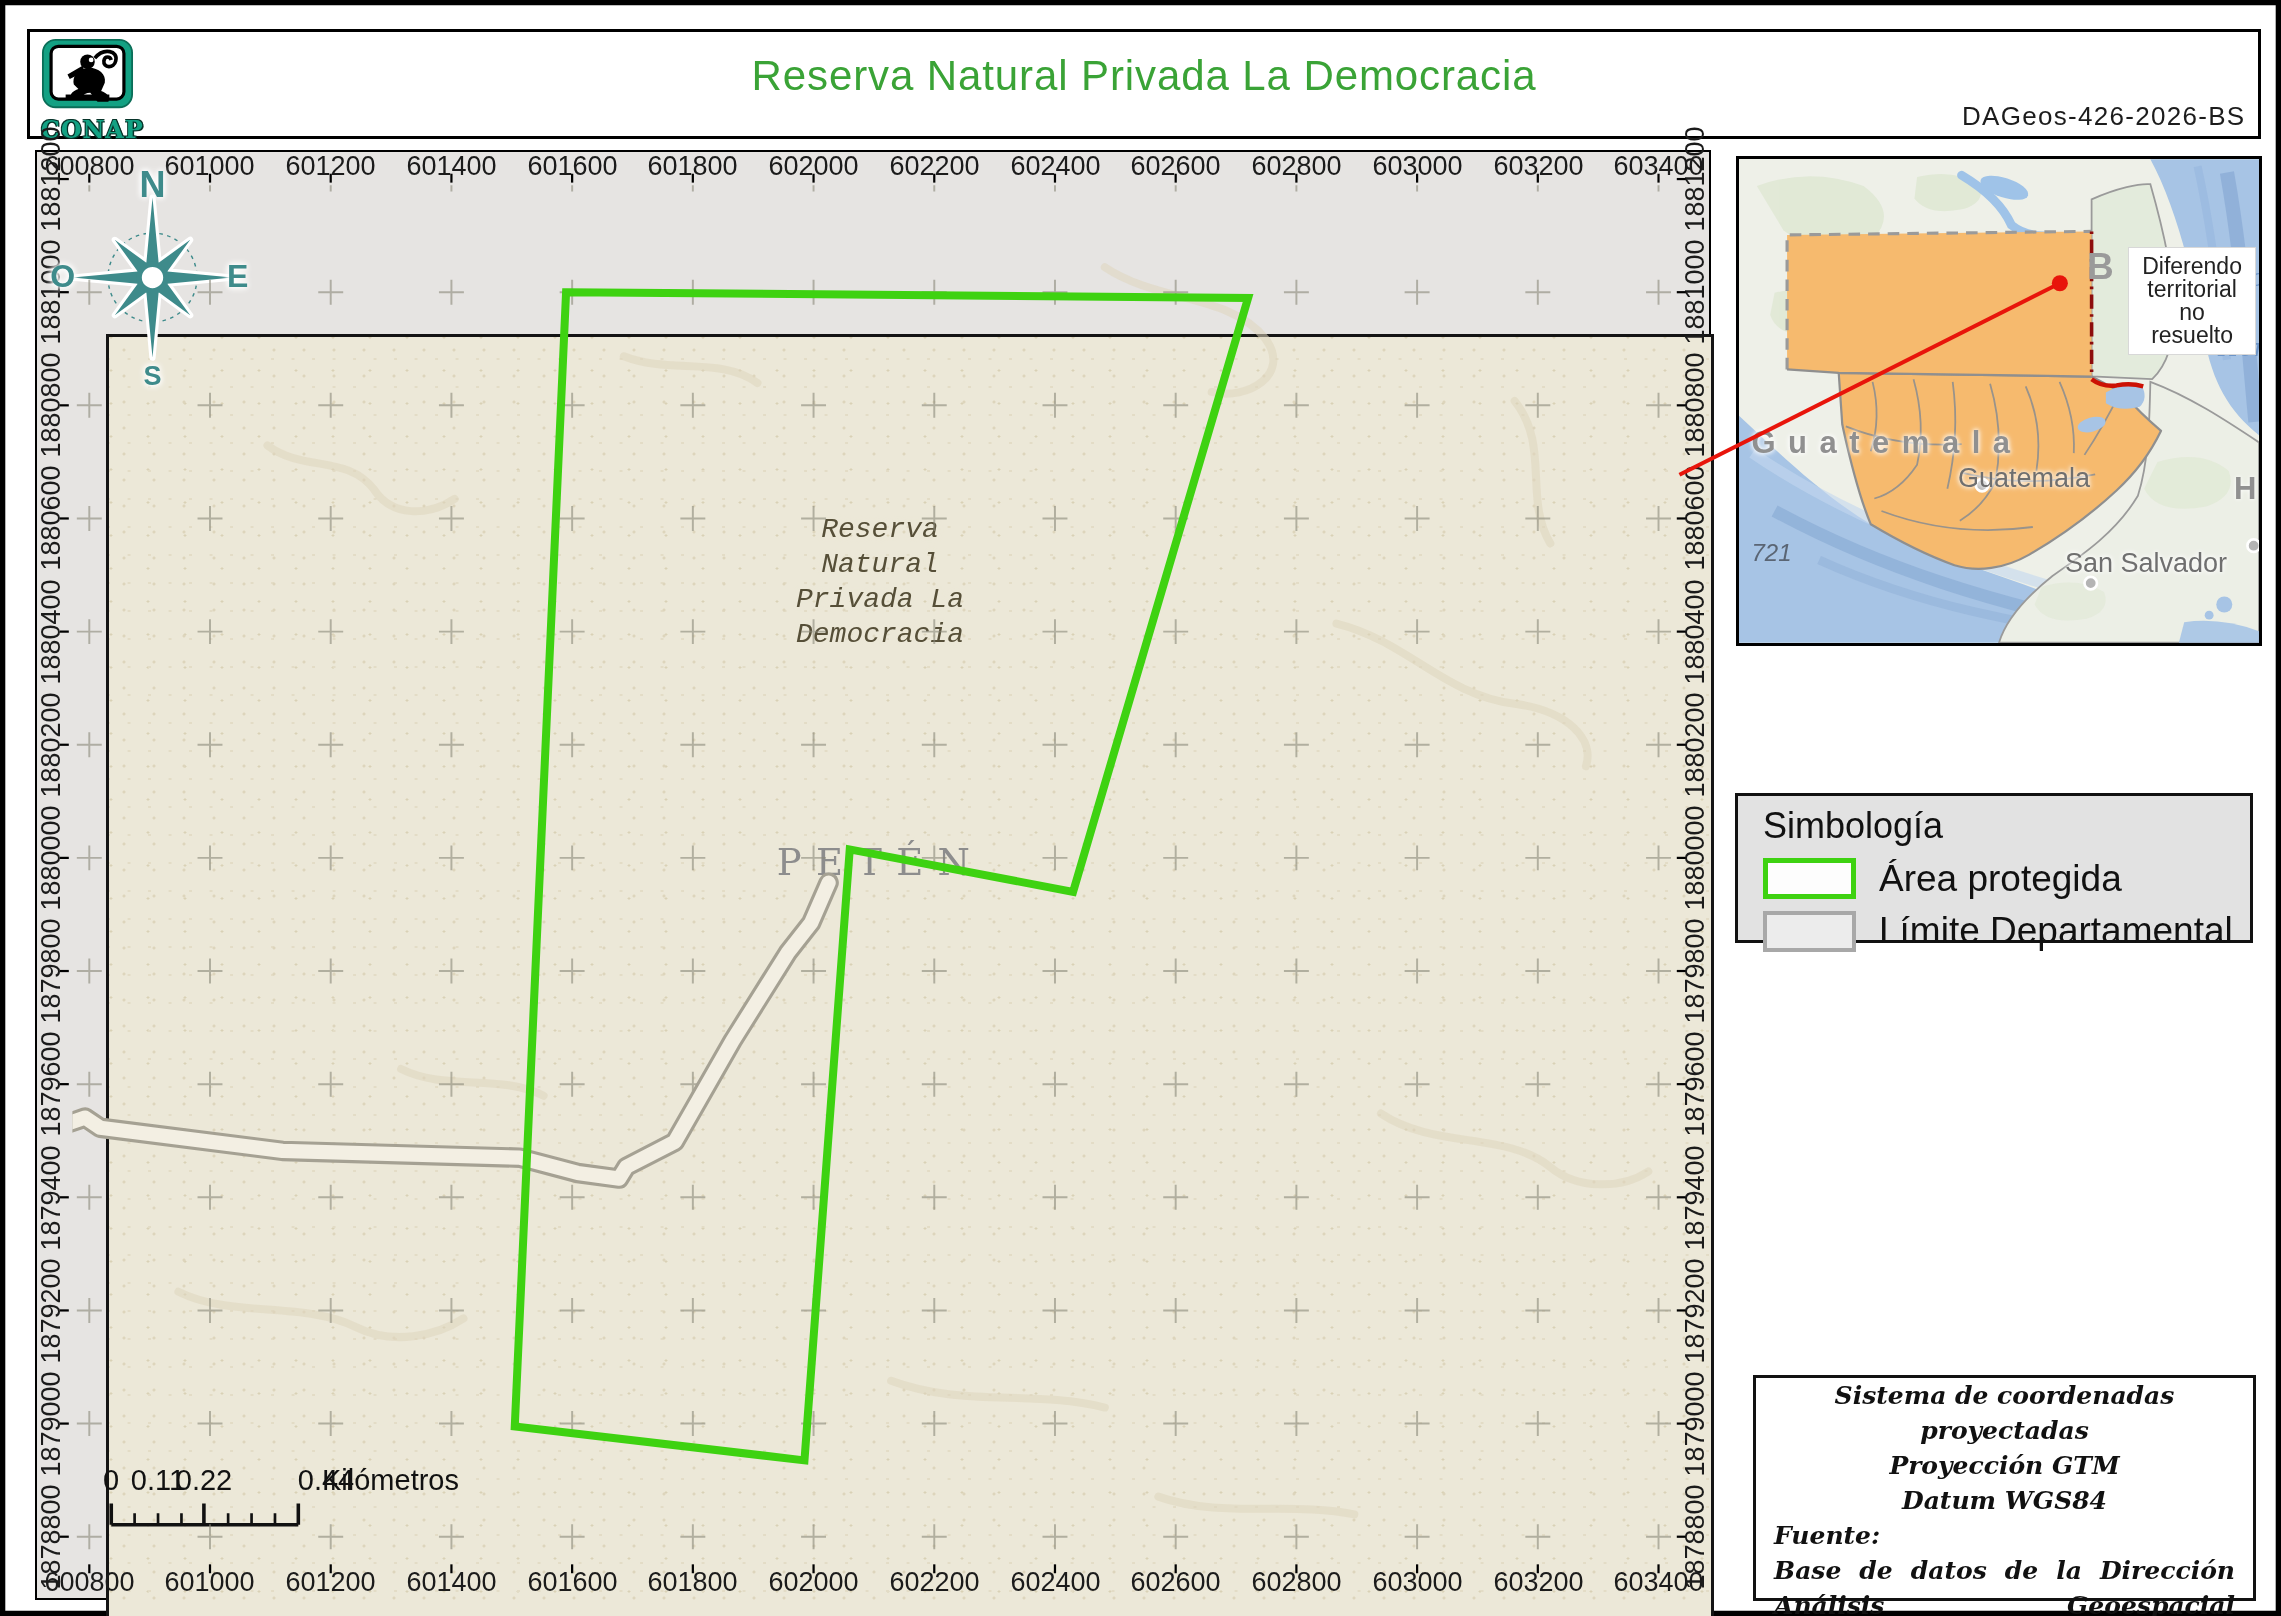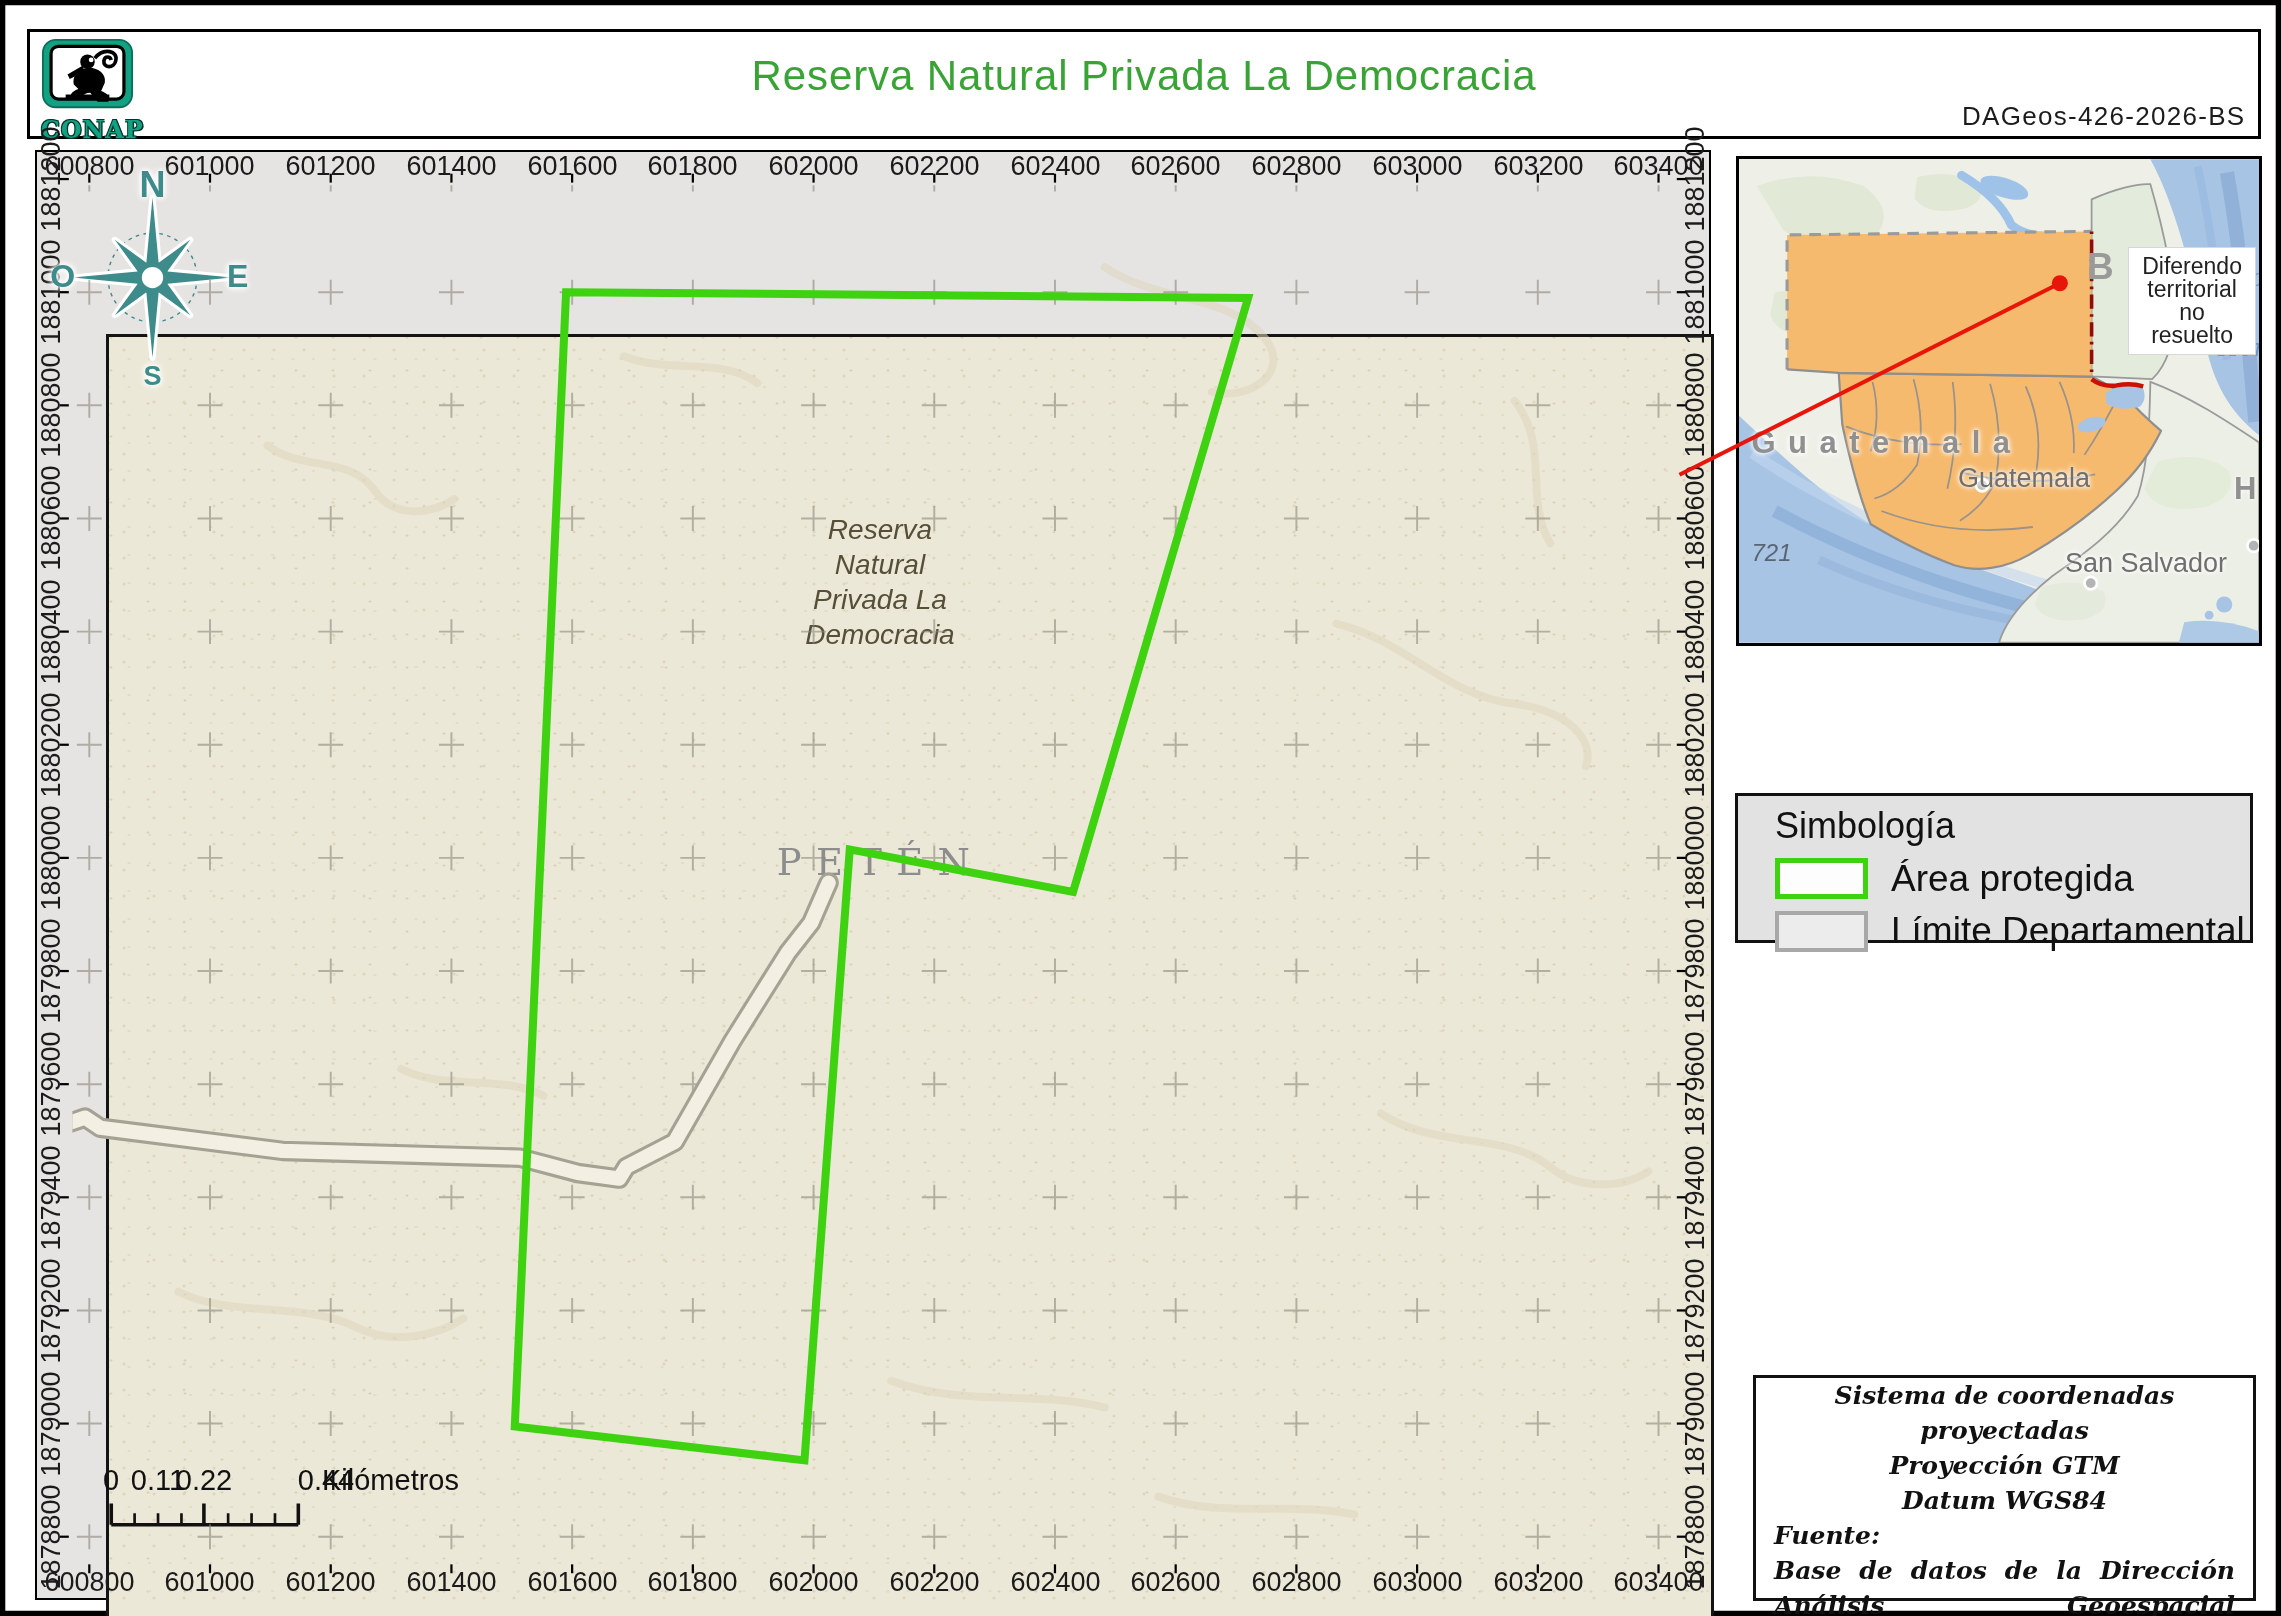--- a/index.html
+++ b/index.html
@@ -27,21 +27,21 @@
                radial-gradient(circle,#d9d1b6 1px,transparent 1.2px);
              background-size:30px 26px,20.5px 28px,37px 33px;
              background-position:0 0,9.8px 8px,20.5px 17px;}
   .axis-label{position:absolute;width:125px;height:30px;line-height:30px;text-align:center;
               font-size:27px;color:#1b1b1b;}
   .axis-label.rot{transform:rotate(-90deg);}
   
   #overlay{position:absolute;left:0;top:0;width:2281px;height:1616px;pointer-events:none;z-index:60;}
   
   .reserve-label{position:absolute;left:773px;top:512px;width:214px;text-align:center;z-index:55;
-                 font-family:Liberation Sans, sans-serif;font-style:italic;font-size:28px;line-height:35px;
+                 font-family:Liberation Mono, monospace;font-style:italic;font-size:28px;line-height:35px;
                  color:#564f38;text-shadow:0 0 5.3px #ece8d8,0 0 9px #ece8d8;}
   .dept-label{position:absolute;left:747px;top:841px;width:267px;text-align:center;z-index:55;
               font-family:"DejaVu Serif",serif;font-size:37px;letter-spacing:14.3px;color:#8d8d8d;
               text-shadow:0 0 5.3px #ece8d8;}
   
   .compass{position:absolute;left:52px;top:169px;width:201px;height:218px;z-index:55;}
   .compass span{position:absolute;color:#3e8b8b;font-weight:bold;
                 text-shadow:0 0 5.3px #fff,0 0 7.1px #fff,0 0 9px #fff;}
   .c-n{left:0;right:0;top:-5.3px;text-align:center;font-size:36px;}
   .c-s{left:0;right:0;top:192px;text-align:center;font-size:27px;}
@@ -66,21 +66,21 @@
   .capital-label{left:219px;top:304px;font-size:27px;color:#6f6f6f;text-shadow:0 0 4.5px #fff,0 0 6.2px #fff;}
   .sansalv-label{left:326px;top:389px;font-size:27px;color:#6f6f6f;text-shadow:0 0 4.5px #fff,0 0 6.2px #fff;}
   .gulf-label1{left:492px;top:105px;font-family:"DejaVu Serif",serif;font-style:italic;font-size:24px;color:#6d95c8;}
   .gulf-label2{left:479px;top:175px;font-family:"DejaVu Serif",serif;font-style:italic;font-size:24px;color:#6d95c8;}
   .belize-label{left:348px;top:87px;font-size:37px;font-weight:bold;color:#9a9a9a;}
   .roadnum-label{left:12.5px;top:380px;font-style:italic;font-size:24px;color:#5a6574;}
   .callout{position:absolute;left:389px;top:88px;width:119px;background:#fff;border:0.9px solid #d8d8d8;
            padding:7.1px 3.6px;text-align:center;font-size:23px;line-height:23px;color:#222;}
   
   .legend{position:absolute;left:1735px;top:793px;width:518px;height:150px;background:#e2e2e2;
-          border:3.6px solid #111;box-sizing:border-box;padding:9px 0 0 37px;z-index:10;}
+          border:3.6px solid #111;box-sizing:border-box;padding:9px 0 0 25px;z-index:10;}
   .legend-title{font-size:36px;color:#111;}
   .legend-row{display:flex;align-items:center;margin-top:10.7px;}
   .swatch{width:93px;height:41px;box-sizing:border-box;margin-right:23px;}
   .swatch.gray{border:4.5px solid #a8a8a8;background:#ececec;}
   .swatch.green{border:5.3px solid #3ed211;background:#fdfdfd;}
   .legend-row .txt{font-size:37px;color:#111;}
   
   .info-box{position:absolute;left:1753px;top:1375px;width:503px;height:226px;background:#fff;
             border:3.6px solid #111;box-sizing:border-box;padding:0 18px;z-index:10;
             font-family:"DejaVu Serif",serif;font-style:italic;font-weight:bold;

